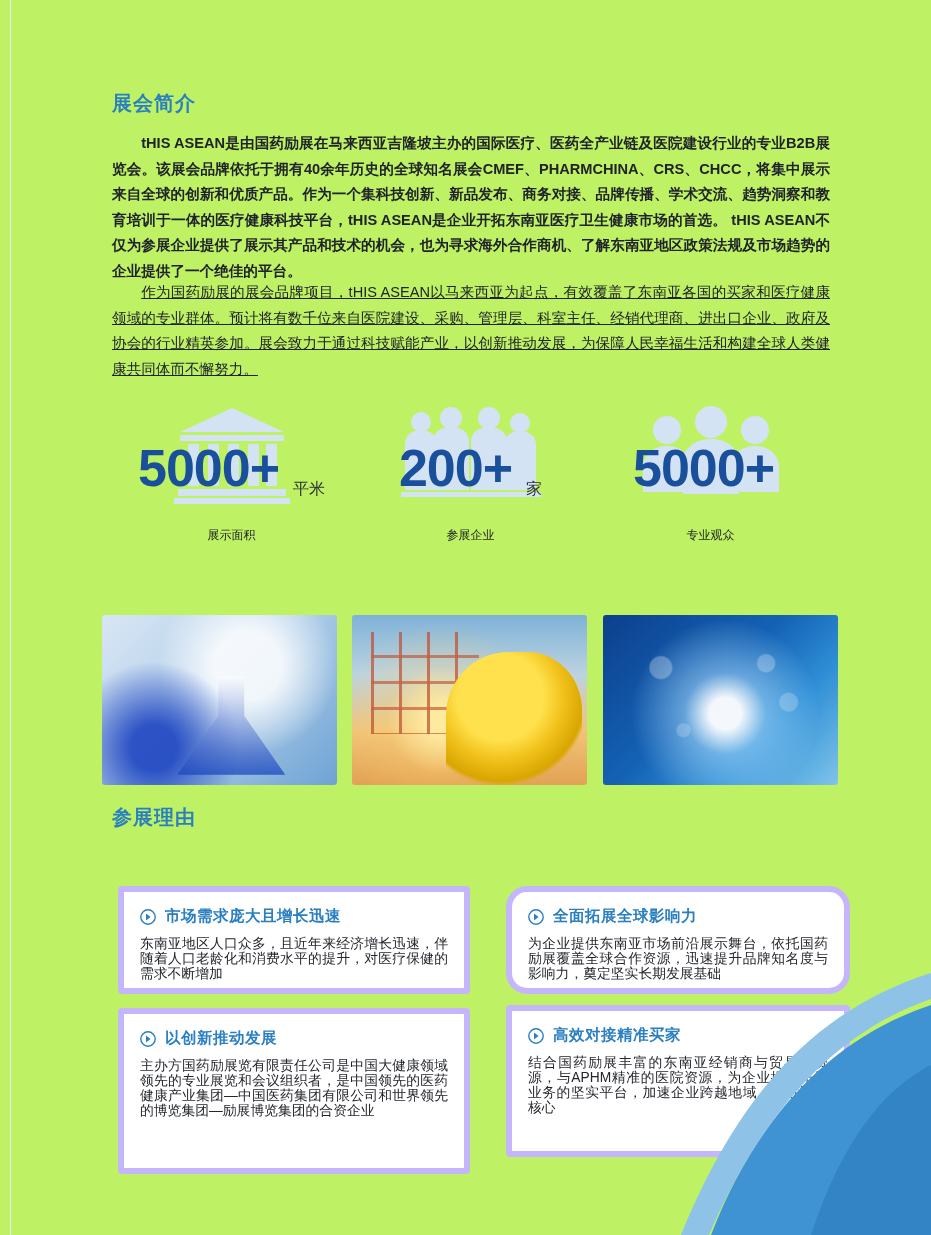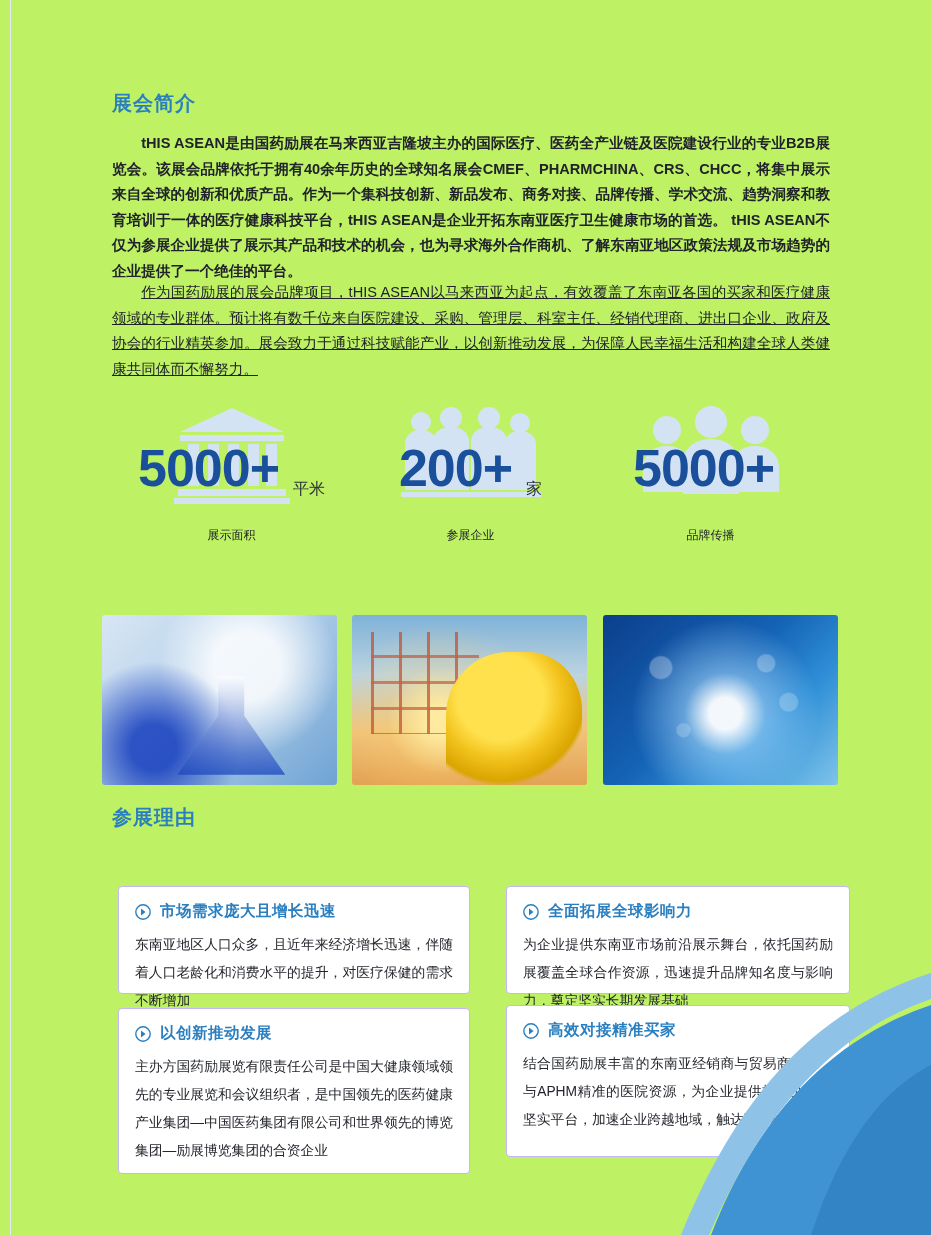--- a/index.html
+++ b/index.html
@@ -205,27 +205,27 @@
   
   .cards {
     position: absolute;
     left: 112px;
     top: 886px;
     width: 745px;
   }
   .card {
     position: absolute;
     box-sizing: border-box;
-    border: 1px solid #c4b5fd;
+    border: 6px solid #c4b5fd;
     border-radius: 4px;
     background: #ffffff;
     padding: 14px 16px 16px 16px;
   }
   .card.c1 { left: 6px;   top: 0px;   width: 352px; height: 108px; }
-  .card.c2 { left: 394px; top: 0px;   width: 344px; height: 108px; }
+  .card.c2 { left: 394px; top: 0px;   width: 344px; height: 108px; border-radius: 21px; }
   .card.c3 { left: 6px;   top: 122px; width: 352px; height: 166px; }
   .card.c4 { left: 394px; top: 119px; width: 344px; height: 152px; }
 
   .card-head {
     display: flex;
     align-items: center;
     gap: 9px;
     margin-bottom: 9px;
   }
   .arrow-icon {
@@ -237,21 +237,21 @@
   }
   .arrow-icon svg { display: block; }
   .card-title {
     color: #2a7fc1;
     font-size: 15.5px;
     font-weight: bold;
     letter-spacing: .5px;
   }
   .card-body {
     font-size: 13.8px;
-    line-height: 28px;
+    line-height: 15px;
     color: #23262c;
     text-align: justify;
   }
 
   
   .corner {
     position: absolute;
     right: 0;
     bottom: 0;
     width: 420px;
@@ -327,21 +327,21 @@
             <circle cx="114" cy="24" r="14"></circle>
             <path d="M90 62c0-14 11-22 24-22s24 8 24 22v24H90z"></path>
             <circle cx="70" cy="16" r="16"></circle>
             <path d="M42 58c0-16 12-25 28-25s28 9 28 25v30H42z"></path>
           </g>
         </svg>
       </div>
       <div class="stat-num-wrap">
         <span class="stat-num">5000+</span><span class="stat-unit"></span>
       </div>
-      <div class="stat-label">品牌传播</div>
+      <div class="stat-label">专业观众</div>
     </div>
 
   </div>
 
   <div class="photos">
     <div class="photo p1">
         <div class="ph-lab"></div>
       </div>
     <div class="photo p2">
         <div class="ph-crane"></div>

